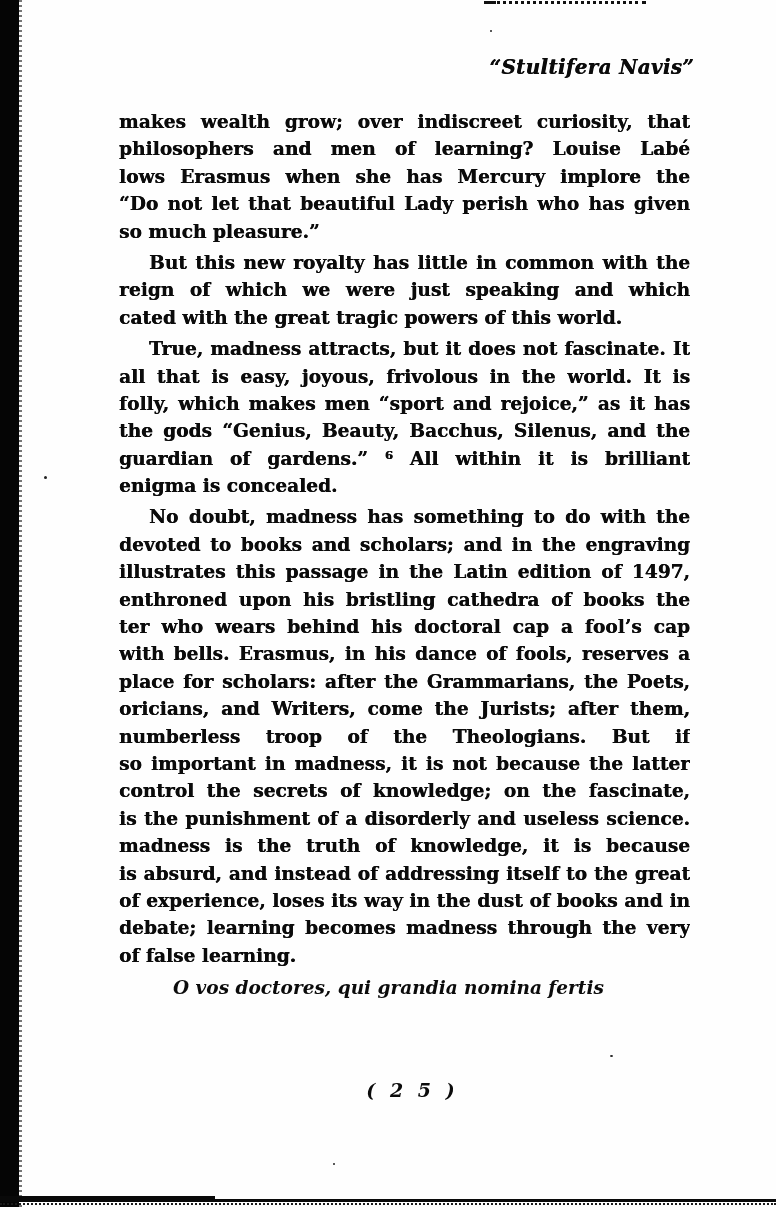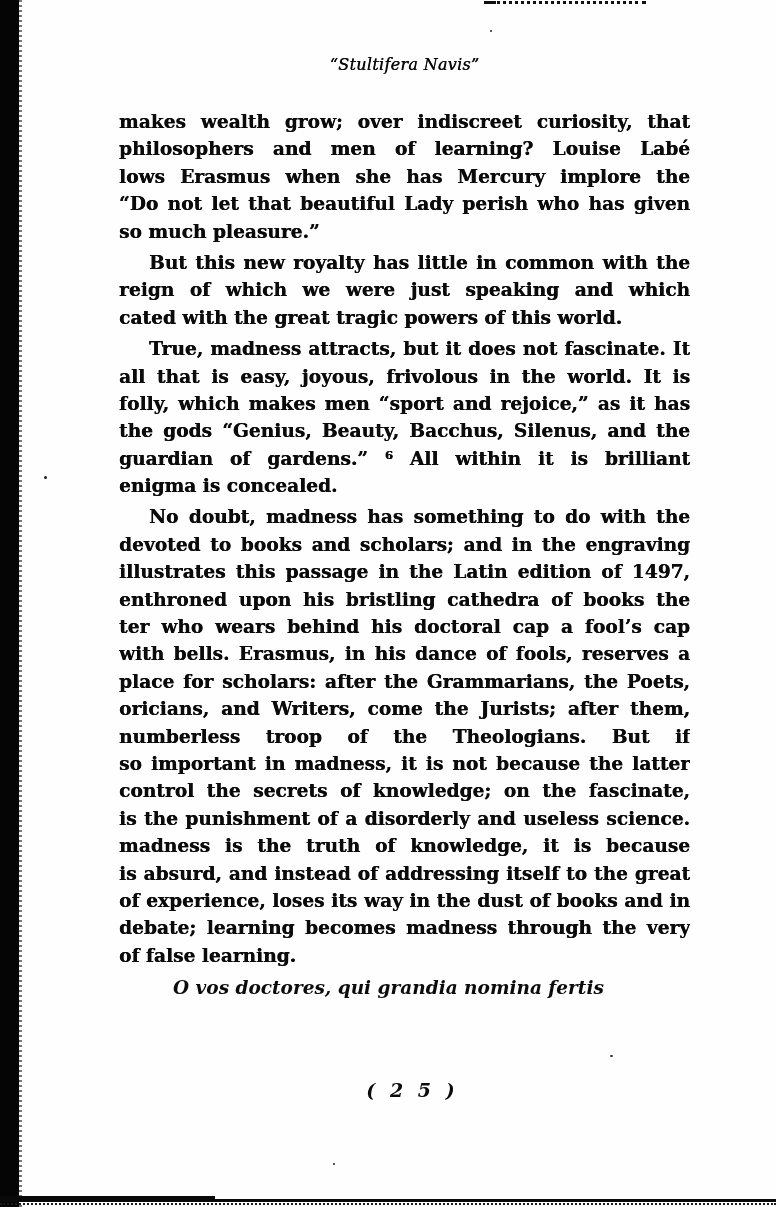--- a/index.html
+++ b/index.html
@@ -66,25 +66,26 @@
   .speck.s1 { left: 44px;  top: 476px;  width: 3px; height: 3px; }
   .speck.s2 { left: 490px; top: 30px;   width: 2px; height: 2px; }
   .speck.s3 { left: 610px; top: 1055px; width: 3px; height: 2px; }
   .speck.s4 { left: 333px; top: 1163px; width: 2px; height: 2px; }
 
   
   .running-head {
     position: absolute;
     left: 115px; top: 55px;
     width: 579px;
-    text-align: center;
+    text-align: right;
     font-style: italic;
-    font-size: 16px;
+    font-size: 20px;
     letter-spacing: .3px;
     text-shadow: 0.4px 0 0 currentColor;
+    font-weight: bold;
   }
   .text-block {
     position: absolute;
     left: 115px; top: 104px;
     width: 579px;
   }
   .para { margin: 4px; font-weight: bold; }
   .line {
     height: 27.4px;
     line-height: 27.4px;

